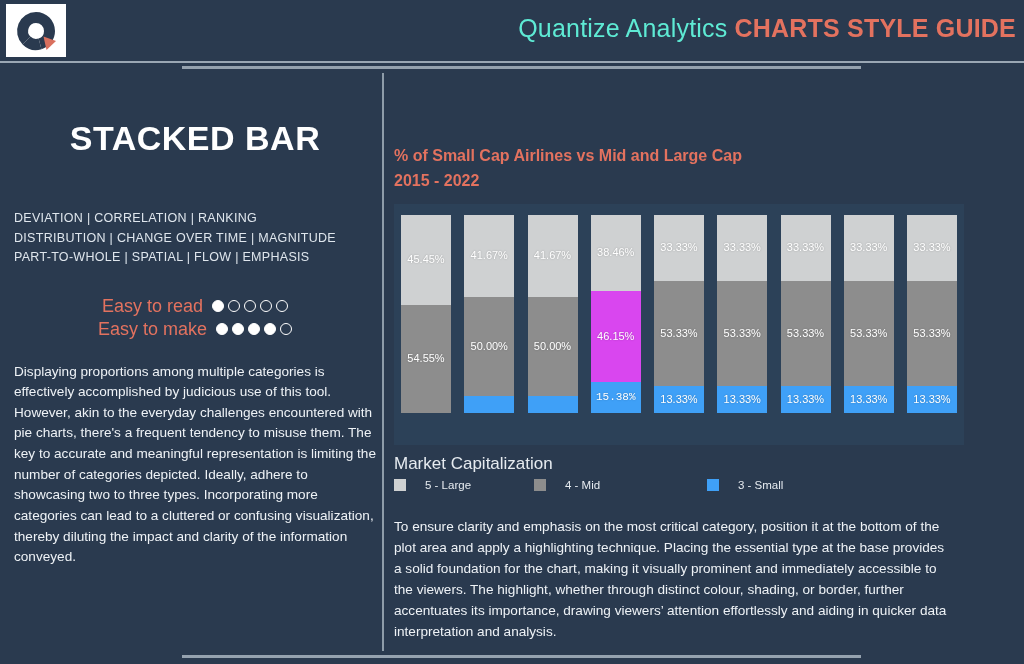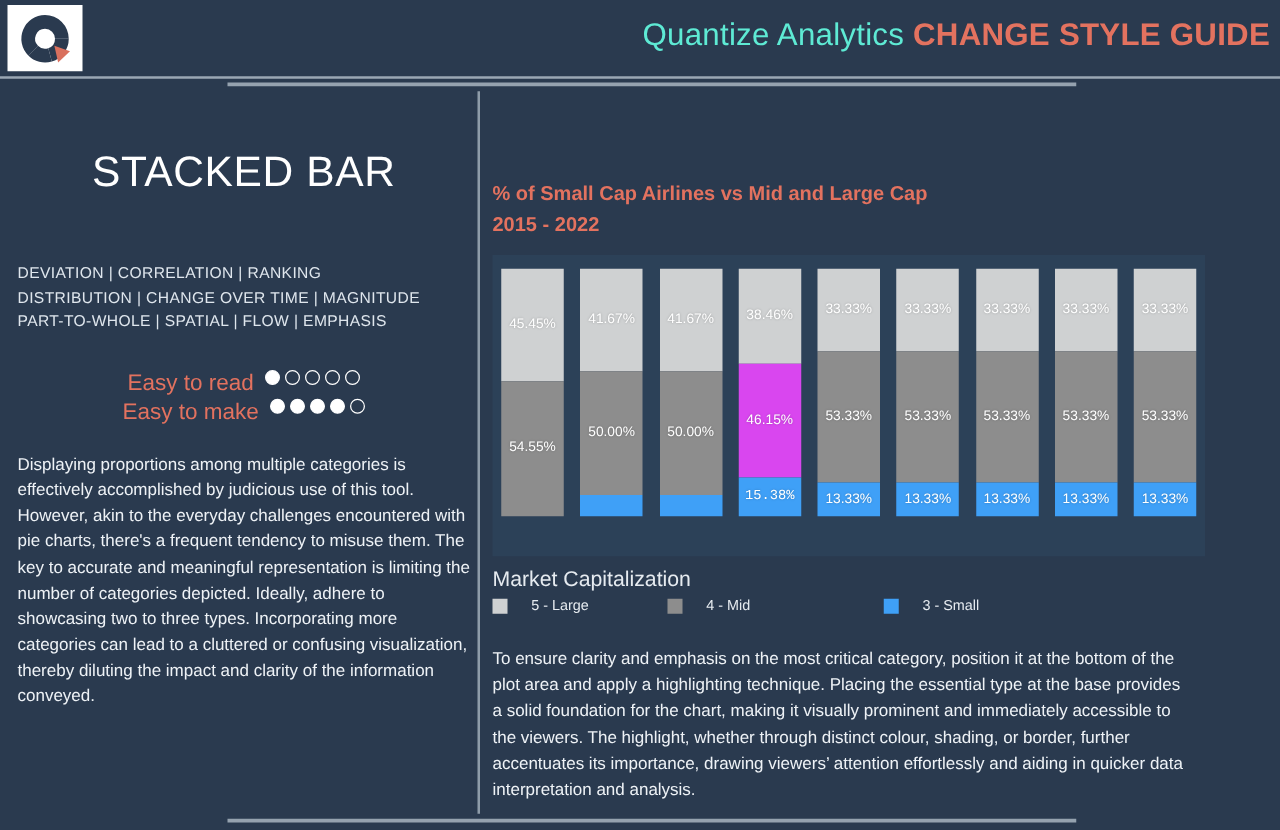--- a/index.html
+++ b/index.html
@@ -72,21 +72,21 @@
 
   
   .left-col {
     position: absolute;
     left: 14px; top: 90px;
     width: 362px;
   }
   .chart-type-title {
     text-align: center;
     font-size: 34px;
-    font-weight: 400;
+    font-weight: 700;
     color: #ffffff;
     letter-spacing: 0.5px;
     margin: 30px 0 0 0;
     line-height: 1.1;
   }
   .taxonomy {
     text-align: left;
     margin-top: 52px;
     font-size: 12.5px;
     line-height: 1.55;
@@ -94,21 +94,21 @@
     letter-spacing: 0.3px;
   }
   .taxonomy div { white-space: nowrap; }
 
   .ratings {
     margin-top: 28px;
     text-align: center;
   }
   .rating-row {
     display: flex;
-    align-items: flex-start;
+    align-items: center;
     justify-content: center;
     gap: 9px;
     margin: 2px 0;
   }
   .rating-label {
     font-size: 18px;
     color: #e3725f;
     font-weight: 400;
   }
   .dots { display: flex; gap: 4px; align-items: center; }
@@ -247,21 +247,21 @@
           <path d="M42 23 A19 19 0 0 1 28.5 41.2 L25.6 30.6 A8 8 0 0 0 31 23 Z" fill="#2a3a4f"></path>
           <path d="M28.5 41.2 A19 19 0 0 1 9.6 36.4 L17.4 28.6 A8 8 0 0 0 25.6 30.6 Z" fill="#2a3a4f"></path>
           <path d="M9.6 36.4 A19 19 0 0 1 23 4 L23 15 A8 8 0 0 0 17.4 28.6 Z" fill="#2a3a4f"></path>
           <path d="M30.5 28.5 L43 33 L33.5 42 Z" fill="#d9705e"></path>
         </g>
       </svg>
     </span>
   </div>
   <div class="header-title">
     <span class="brand">Quantize Analytics</span>
-    <span class="guide">CHANGE STYLE GUIDE</span>
+    <span class="guide">CHARTS STYLE GUIDE</span>
   </div>
 </div>
 
 <div class="top-rule"></div>
 <div class="bottom-rule"></div>
 <div class="v-divider"></div>
 
 <div class="left-col">
   <h1 class="chart-type-title">STACKED BAR</h1>
 

